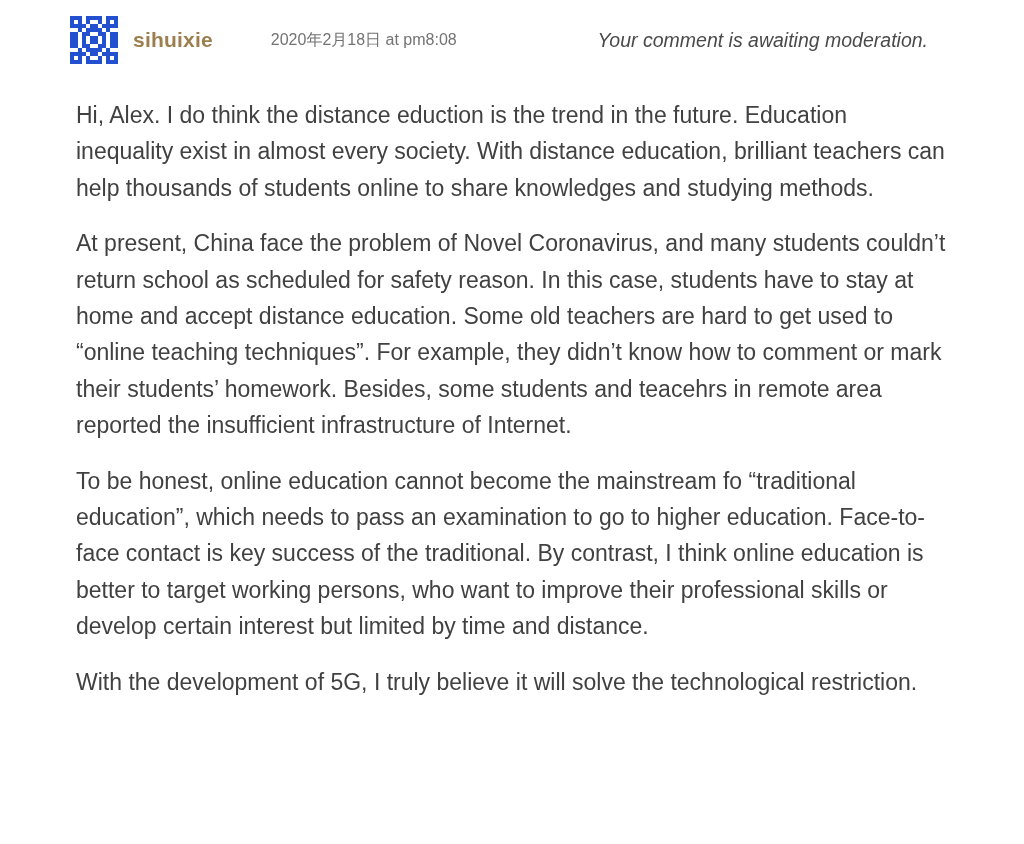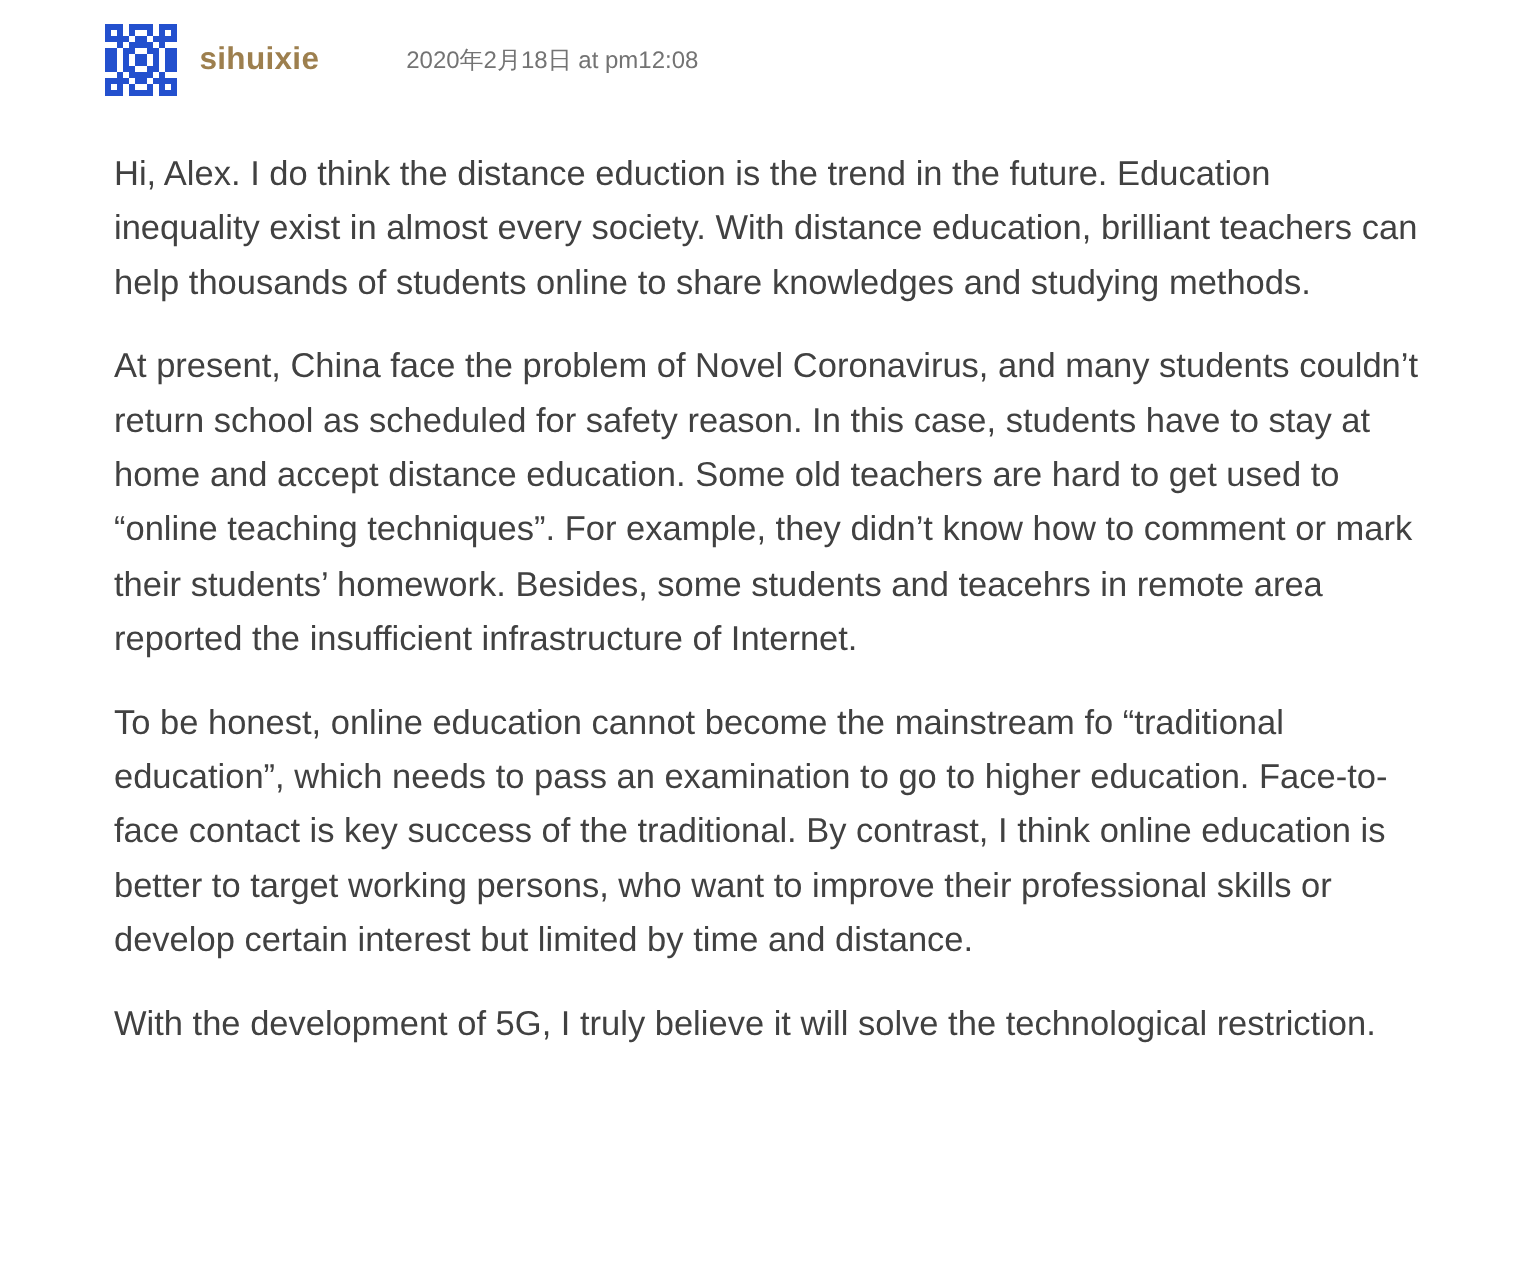--- a/index.html
+++ b/index.html
@@ -229,21 +229,22 @@
           <div class="on"></div>
           <div class="on"></div>
           <div class="on"></div>
           <div class="on"></div>
           <div></div>
           <div class="on"></div>
           <div class="on"></div>
           <div class="on"></div>
         </div>
       <span class="author">sihuixie</span>
-      <span class="date">2020年2月18日 at pm12:08</span>
+      <span class="date">2020年2月18日 at pm8:08</span>
+      <span class="moderation">Your comment is awaiting moderation.</span>
     </div>
 
     <div class="comment-body">
       <p>Hi, Alex. I do think the distance eduction is the trend in the future. Education inequality exist in almost every society. With distance education, brilliant teachers can help thousands of students online to share knowledges and studying methods.</p>
       <p>At present, China face the problem of Novel Coronavirus, and many students couldn’t return school as scheduled for safety reason. In this case, students have to stay at home and accept distance education. Some old teachers are hard to get used to “online teaching techniques”. For example, they didn’t know how to comment or mark their students’ homework. Besides, some students and teacehrs in remote area reported the insufficient infrastructure of Internet.</p>
       <p>To be honest, online education cannot become the mainstream fo “traditional education”, which needs to pass an examination to go to higher education. Face-to-face contact is key success of the traditional. By contrast, I think online education is better to target working persons, who want to improve their professional skills or develop certain interest but limited by time and distance.</p>
       <p>With the development of 5G, I truly believe it will solve the technological restriction. What worries me is about the qualification of the teachers. Behind the screen, the audience might not be aware whether they are qualified to deliver knowledges. In the future, I hope distance education platform can focus on such issue.</p>
     </div>
 
     <div class="like-row">

